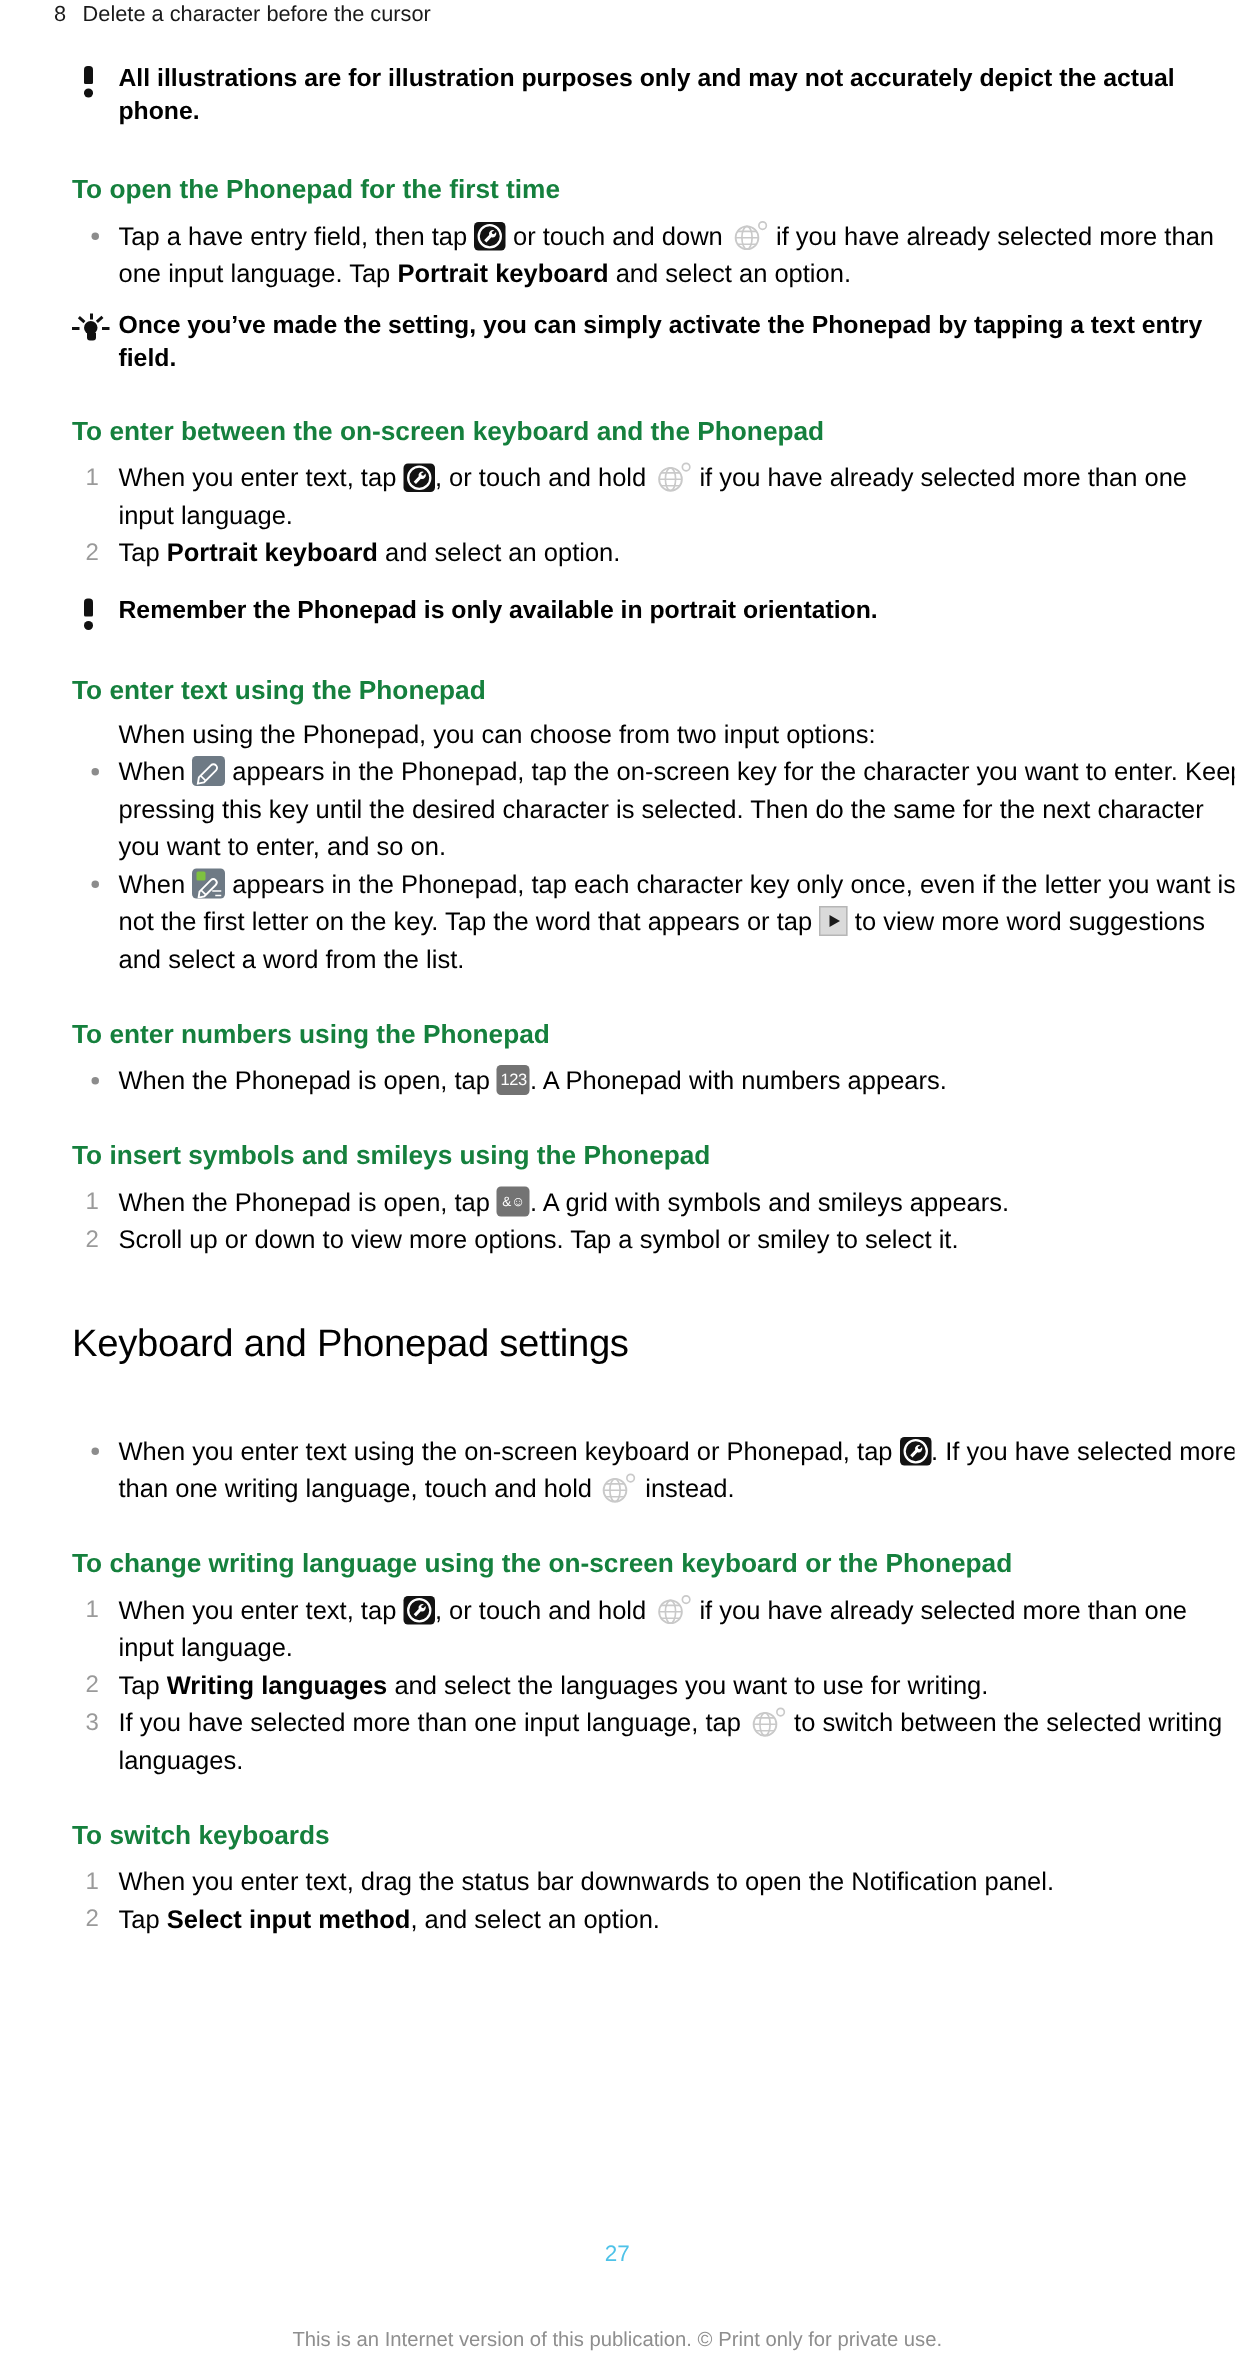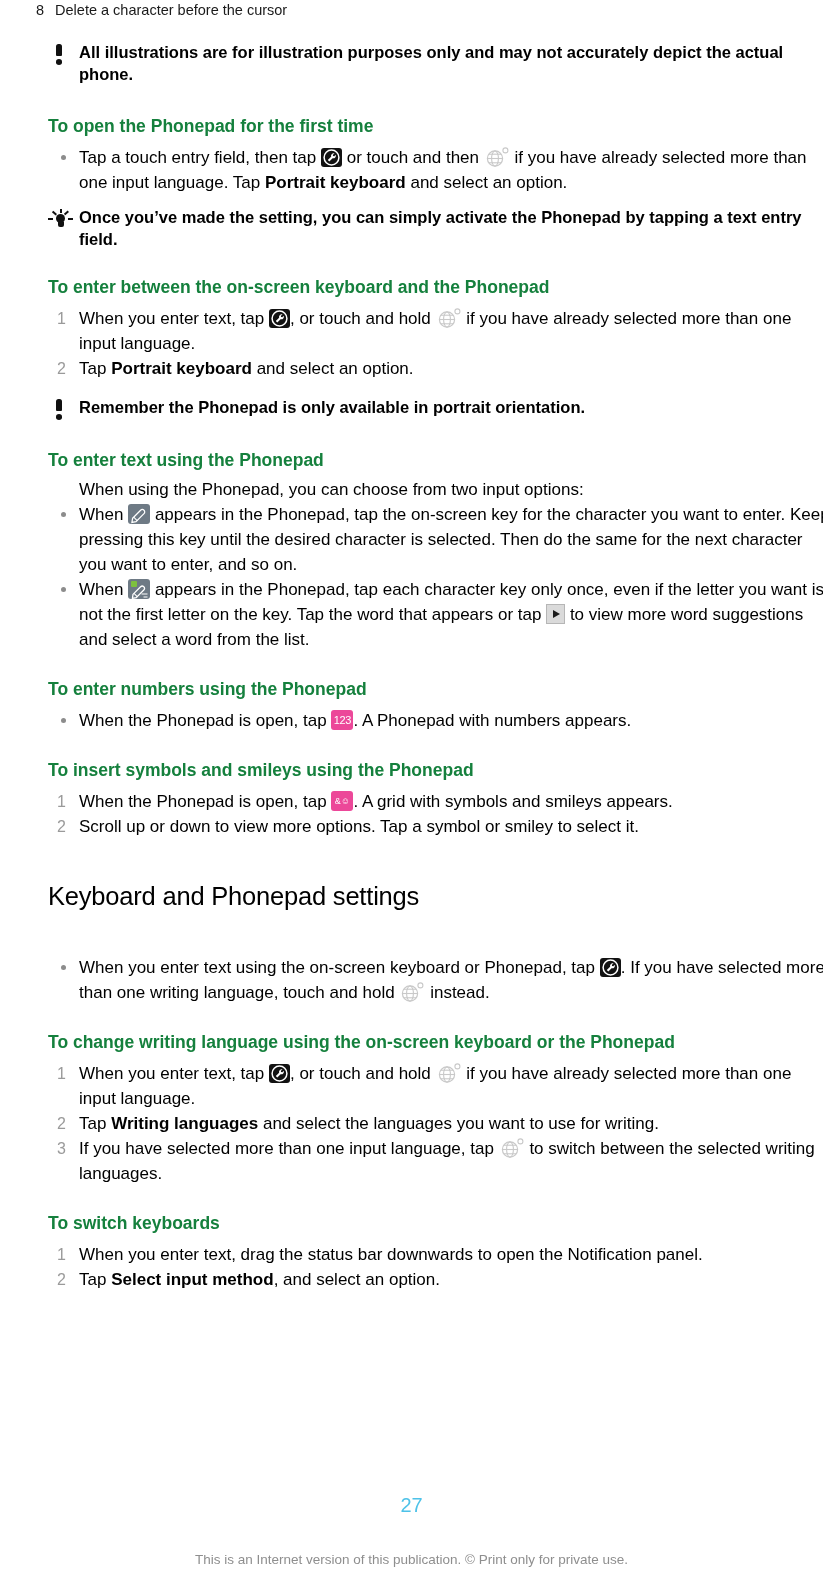--- a/index.html
+++ b/index.html
@@ -177,21 +177,21 @@
   
   .icon-globe {
     width: 26px; height: 22px;
     vertical-align: -5px;
   }
   .icon-globe svg { position: absolute; left: 0; top: 1px; }
 
   
   .icon-key {
     width: 22px; height: 20px;
-    background: #ec4899;
+    background: #737373;
     border-radius: 3px;
     color: #ffffff;
     font-size: 11px;
     line-height: 20px;
     text-align: center;
     font-family: "Liberation Sans", sans-serif;
     letter-spacing: -0.3px;
     vertical-align: -4px;
     overflow: hidden;
   }
@@ -228,21 +228,21 @@
   .sp-22 { height: 22px; }
   .sp-26 { height: 26px; }
   .sp-30 { height: 30px; }
 
   
   .page-number {
     position: absolute;
     left: 0; right: 0;
     top: 1494px;
     text-align: center;
-    font-size: 20px;
+    font-size: 15px;
     color: #4ec2e8;
   }
   .footer-note {
     position: absolute;
     left: 0; right: 0;
     top: 1552px;
     text-align: center;
     font-size: 13.5px;
     color: #8e8e8e;
   }
@@ -266,28 +266,28 @@
     </div>
 
     <div class="sp-30"></div>
 
     <h3 class="proc-title">To open the Phonepad for the first time</h3>
     <div class="sp-8"></div>
 
     <ul class="bullets">
       <li class="item">
         <span class="bullet-dot"></span>
-        <span>Tap a touch entry field, then tap</span>
+        <span>Tap a have entry field, then tap</span>
         <span class="kb icon-wrench">
           <svg width="21" height="19" viewBox="0 0 21 19">
               <circle cx="10.5" cy="9.5" r="7.4" fill="none" stroke="#fff" stroke-width="1.5"></circle>
               <path d="M13.6 5.6a2.6 2.6 0 0 0-3.5 3.1l-3.3 3.4 1.5 1.5 3.3-3.4a2.6 2.6 0 0 0 3.1-3.5l-1.4 1.5-1.2-.3-.3-1.2z" fill="#fff"></path>
             </svg>
         </span>
-        <span>or touch and then</span>
+        <span>or touch and down</span>
         <span class="kb icon-globe">
           <svg width="26" height="21" viewBox="0 0 26 21">
               <circle cx="11" cy="11.5" r="7.6" fill="none" stroke="#c9c9c9" stroke-width="1.2"></circle>
               <ellipse cx="11" cy="11.5" rx="3.4" ry="7.6" fill="none" stroke="#c9c9c9" stroke-width="1.1"></ellipse>
               <line x1="3.4" y1="11.5" x2="18.6" y2="11.5" stroke="#c9c9c9" stroke-width="1.1"></line>
               <line x1="4.8" y1="7.2" x2="17.2" y2="7.2" stroke="#c9c9c9" stroke-width="1.1"></line>
               <line x1="4.8" y1="15.8" x2="17.2" y2="15.8" stroke="#c9c9c9" stroke-width="1.1"></line>
               <circle cx="21.4" cy="3.4" r="2.5" fill="none" stroke="#c9c9c9" stroke-width="1.1"></circle>
             </svg>
         </span>

